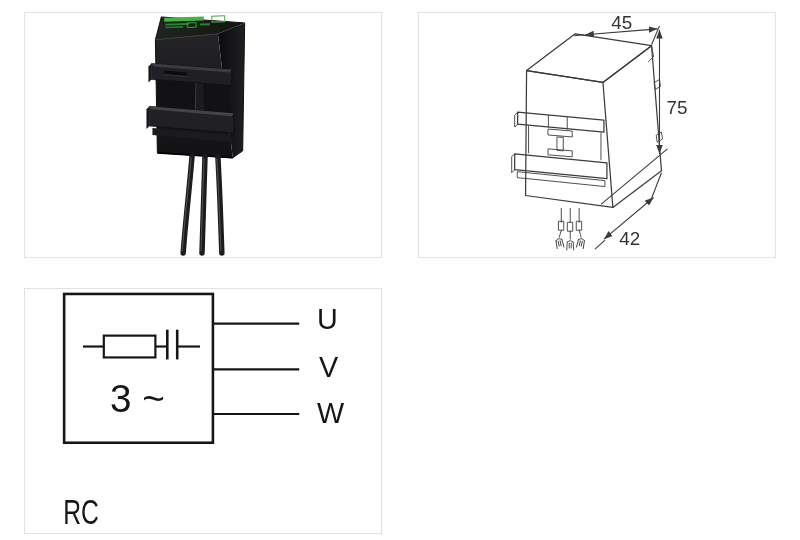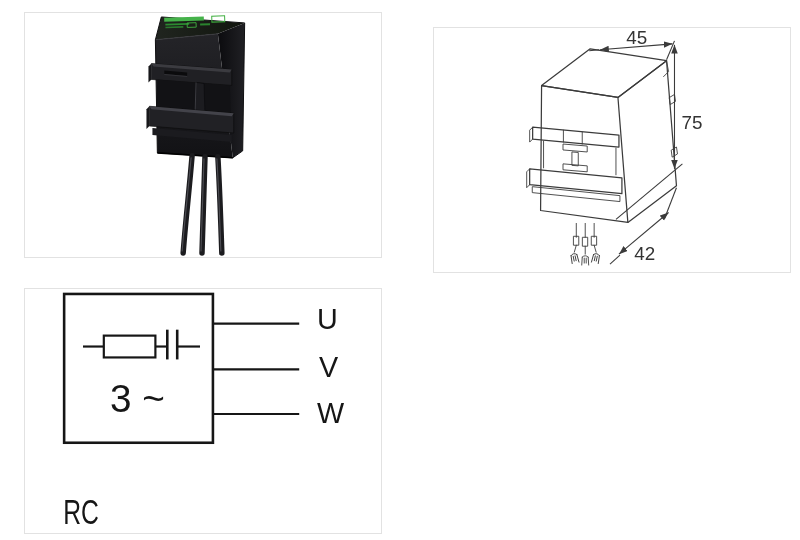--- a/index.html
+++ b/index.html
@@ -89,21 +89,21 @@
         <path d="M168,144 C165,180 161,214 159,242" stroke="#1c1c1f" stroke-width="5.5"></path>
         <path d="M167,146 C164,180 160,213 158,240" stroke="#4e4e54" stroke-width="1.1"></path>
         <path d="M181,145 C180,180 179,214 178,242" stroke="#1c1c1f" stroke-width="5.5"></path>
         <path d="M180,147 C179,180 178,213 177,240" stroke="#4e4e54" stroke-width="1.1"></path>
         <path d="M194,145 C196,180 197,214 198,242" stroke="#1c1c1f" stroke-width="5.5"></path>
         <path d="M193,147 C195,180 196,213 197,240" stroke="#4e4e54" stroke-width="1.1"></path>
       </g>
     </svg>
   </figure>
 
-  <figure class="panel panel-drawing" style="margin:15px">
+  <figure class="panel panel-drawing" style="margin:0">
     <svg viewBox="0 0 358 246" aria-hidden="true">
       <defs>
         <marker id="arr" markerWidth="9" markerHeight="7" refX="8" refY="3" orient="auto-start-reverse">
           <path d="M0,0 L8,3 L0,6 Z" fill="#3b3b3b"></path>
         </marker>
       </defs>
 
       <g>
         <path class="tl" d="M108,58 L157,21 L234,33 L185,70 Z"></path>
         <path class="tl" d="M108,58 L185,70 L195,196 L107,184 Z"></path>

